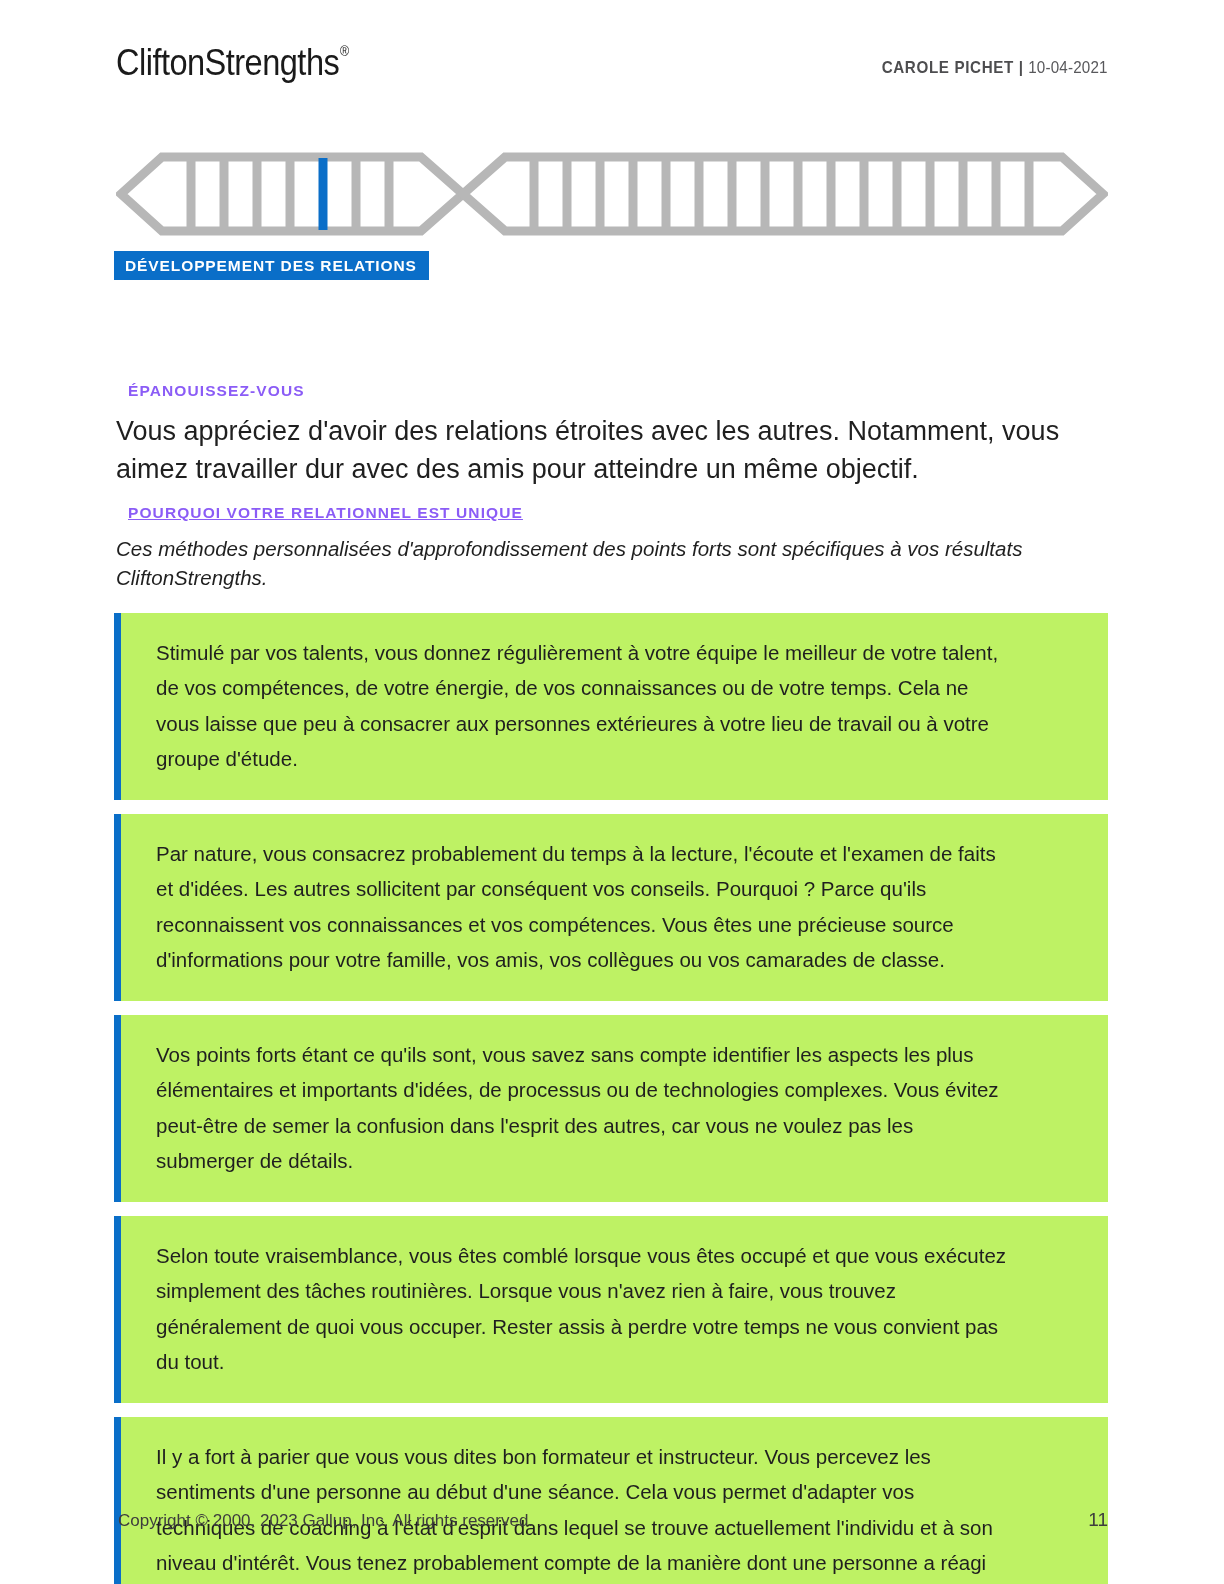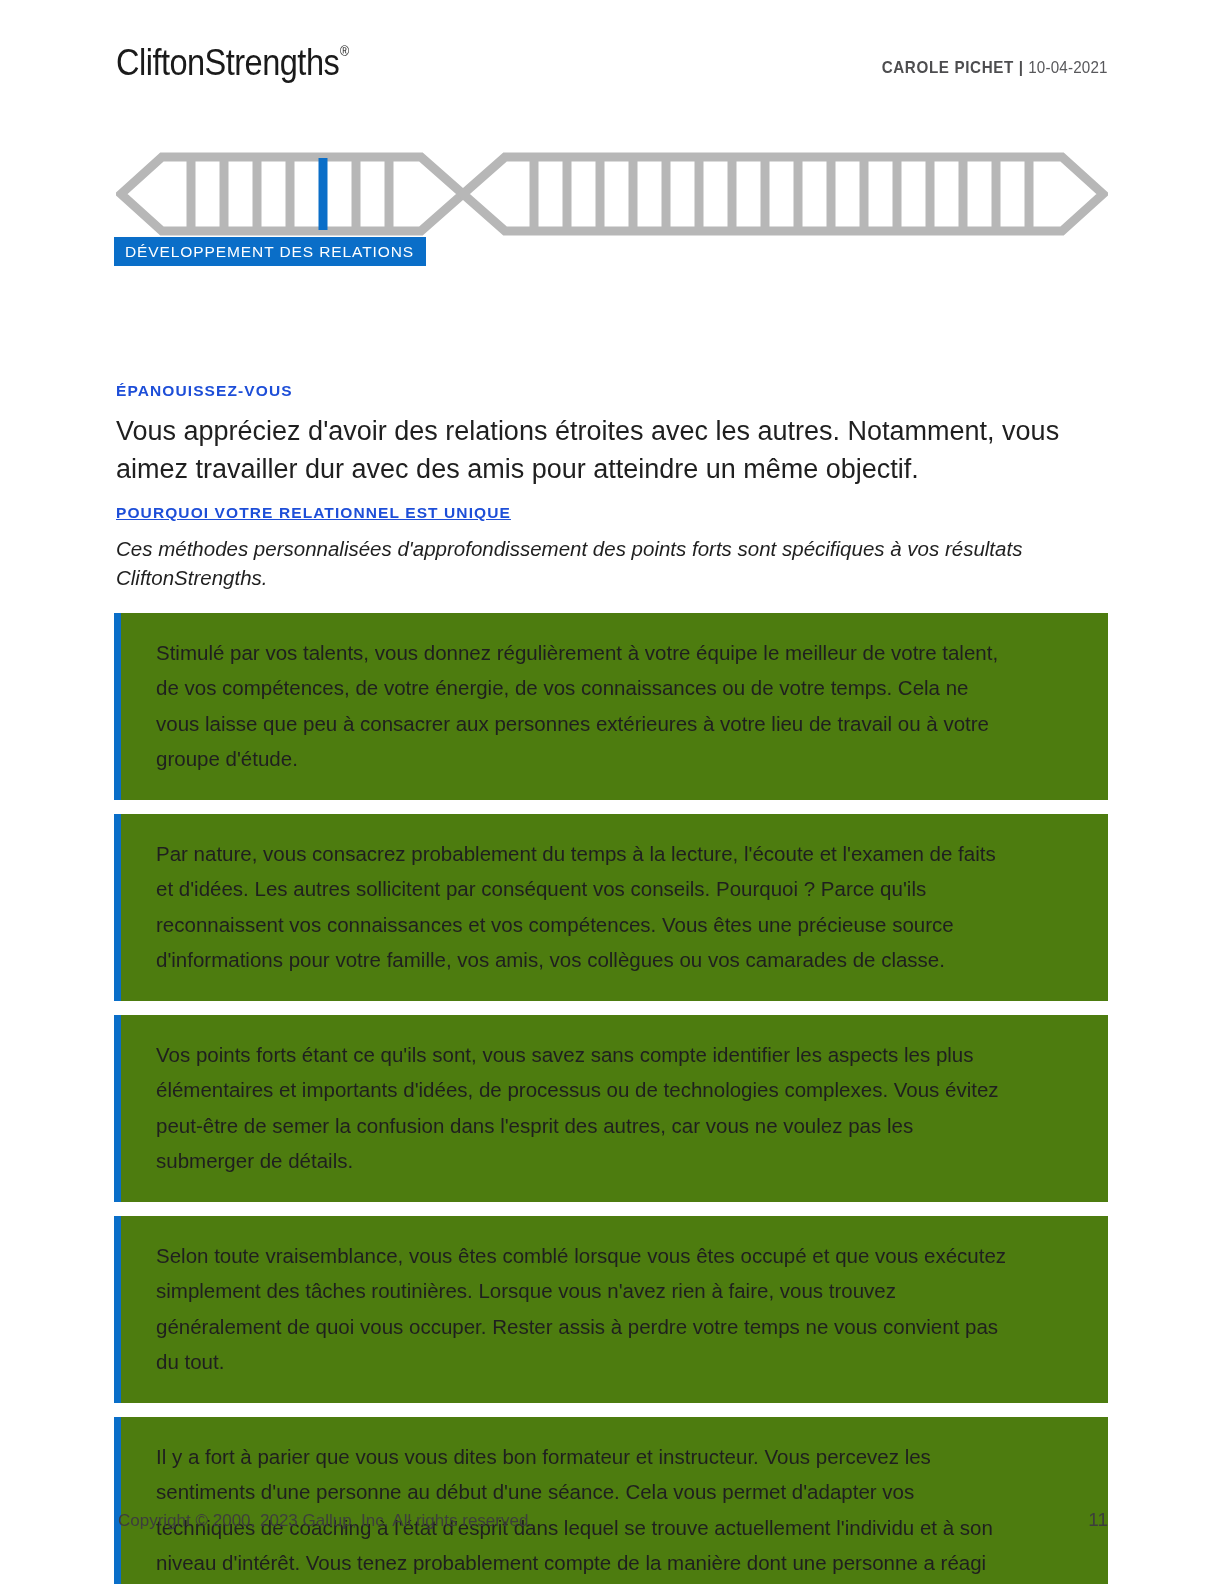--- a/index.html
+++ b/index.html
@@ -76,26 +76,26 @@
     top: 152px;
     width: 992px;
     height: 84px;
   }
   .strip svg { display: block; }
 
   
   .badge {
     position: absolute;
     left: 114px;
-    top: 237px;
+    top: 251px;
     height: 29px;
     background: #0a6ec8;
     color: #ffffff;
     font-size: 15.5px;
-    font-weight: normal;
+    font-weight: bold;
     letter-spacing: 0.9px;
     display: inline-flex;
     align-items: center;
     padding: 0 12px 0 11px;
     box-sizing: border-box;
     white-space: nowrap;
   }
 
   
   .title {
@@ -106,25 +106,25 @@
     font-weight: 300;
     letter-spacing: -0.3px;
     color: #1a1a1a;
     line-height: 1.15;
     white-space: nowrap;
   }
 
   
   .sec-head {
     position: absolute;
-    left: 116px;
+    left: 128px;
     font-size: 15.5px;
     font-weight: bold;
     letter-spacing: 1.1px;
-    color: #1d4ed8;
+    color: #8b5cf6;
     white-space: nowrap;
   }
   #sec-head-1 { top: 382px; }
   #sec-head-2 { top: 504px; text-decoration: underline; }
 
   .body-copy {
     position: absolute;
     left: 116px;
     width: 945px;
     font-size: 27px;
@@ -146,21 +146,21 @@
 
   
   .insights {
     position: absolute;
     left: 114px;
     top: 613px;
     width: 994px;
   }
   .insight {
     position: relative;
-    background: #4d7c0f;
+    background: #bef264;
     margin-bottom: 14px;
     padding: 22px 40px 24px 42px;
     box-sizing: border-box;
   }
   .insight::before {
     content: "";
     position: absolute;
     left: 0;
     top: 0;
     bottom: 0;

